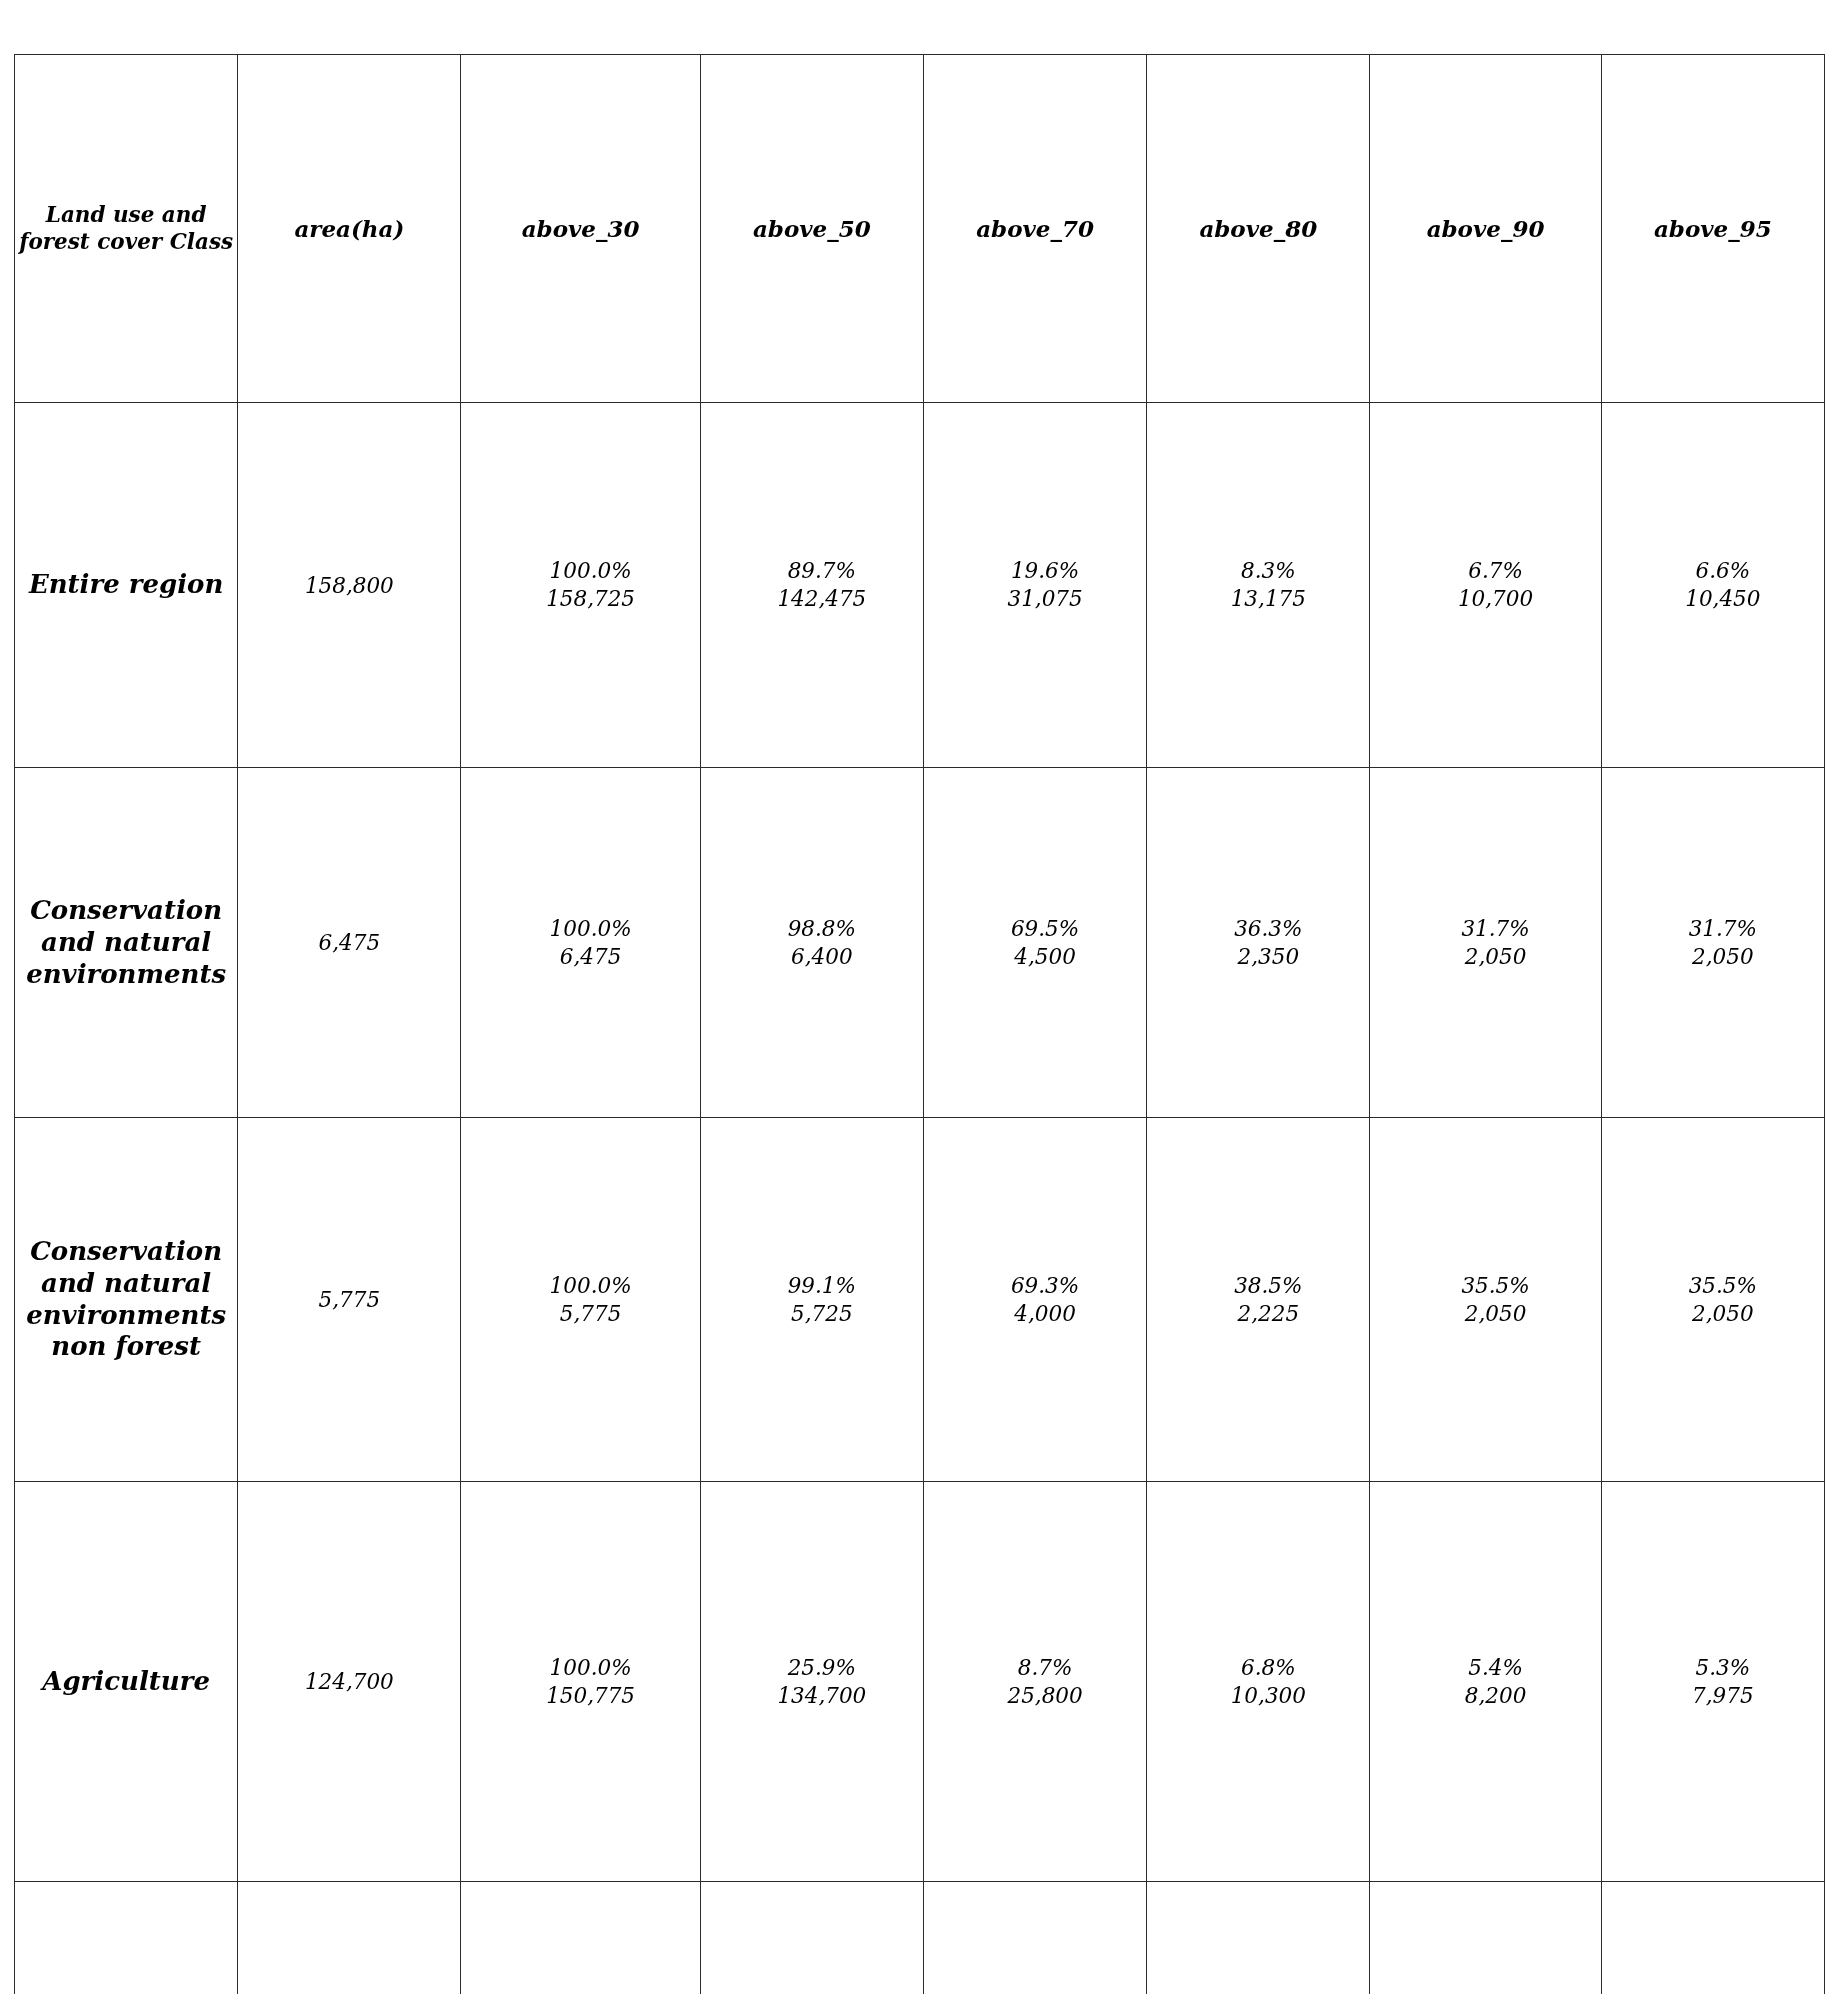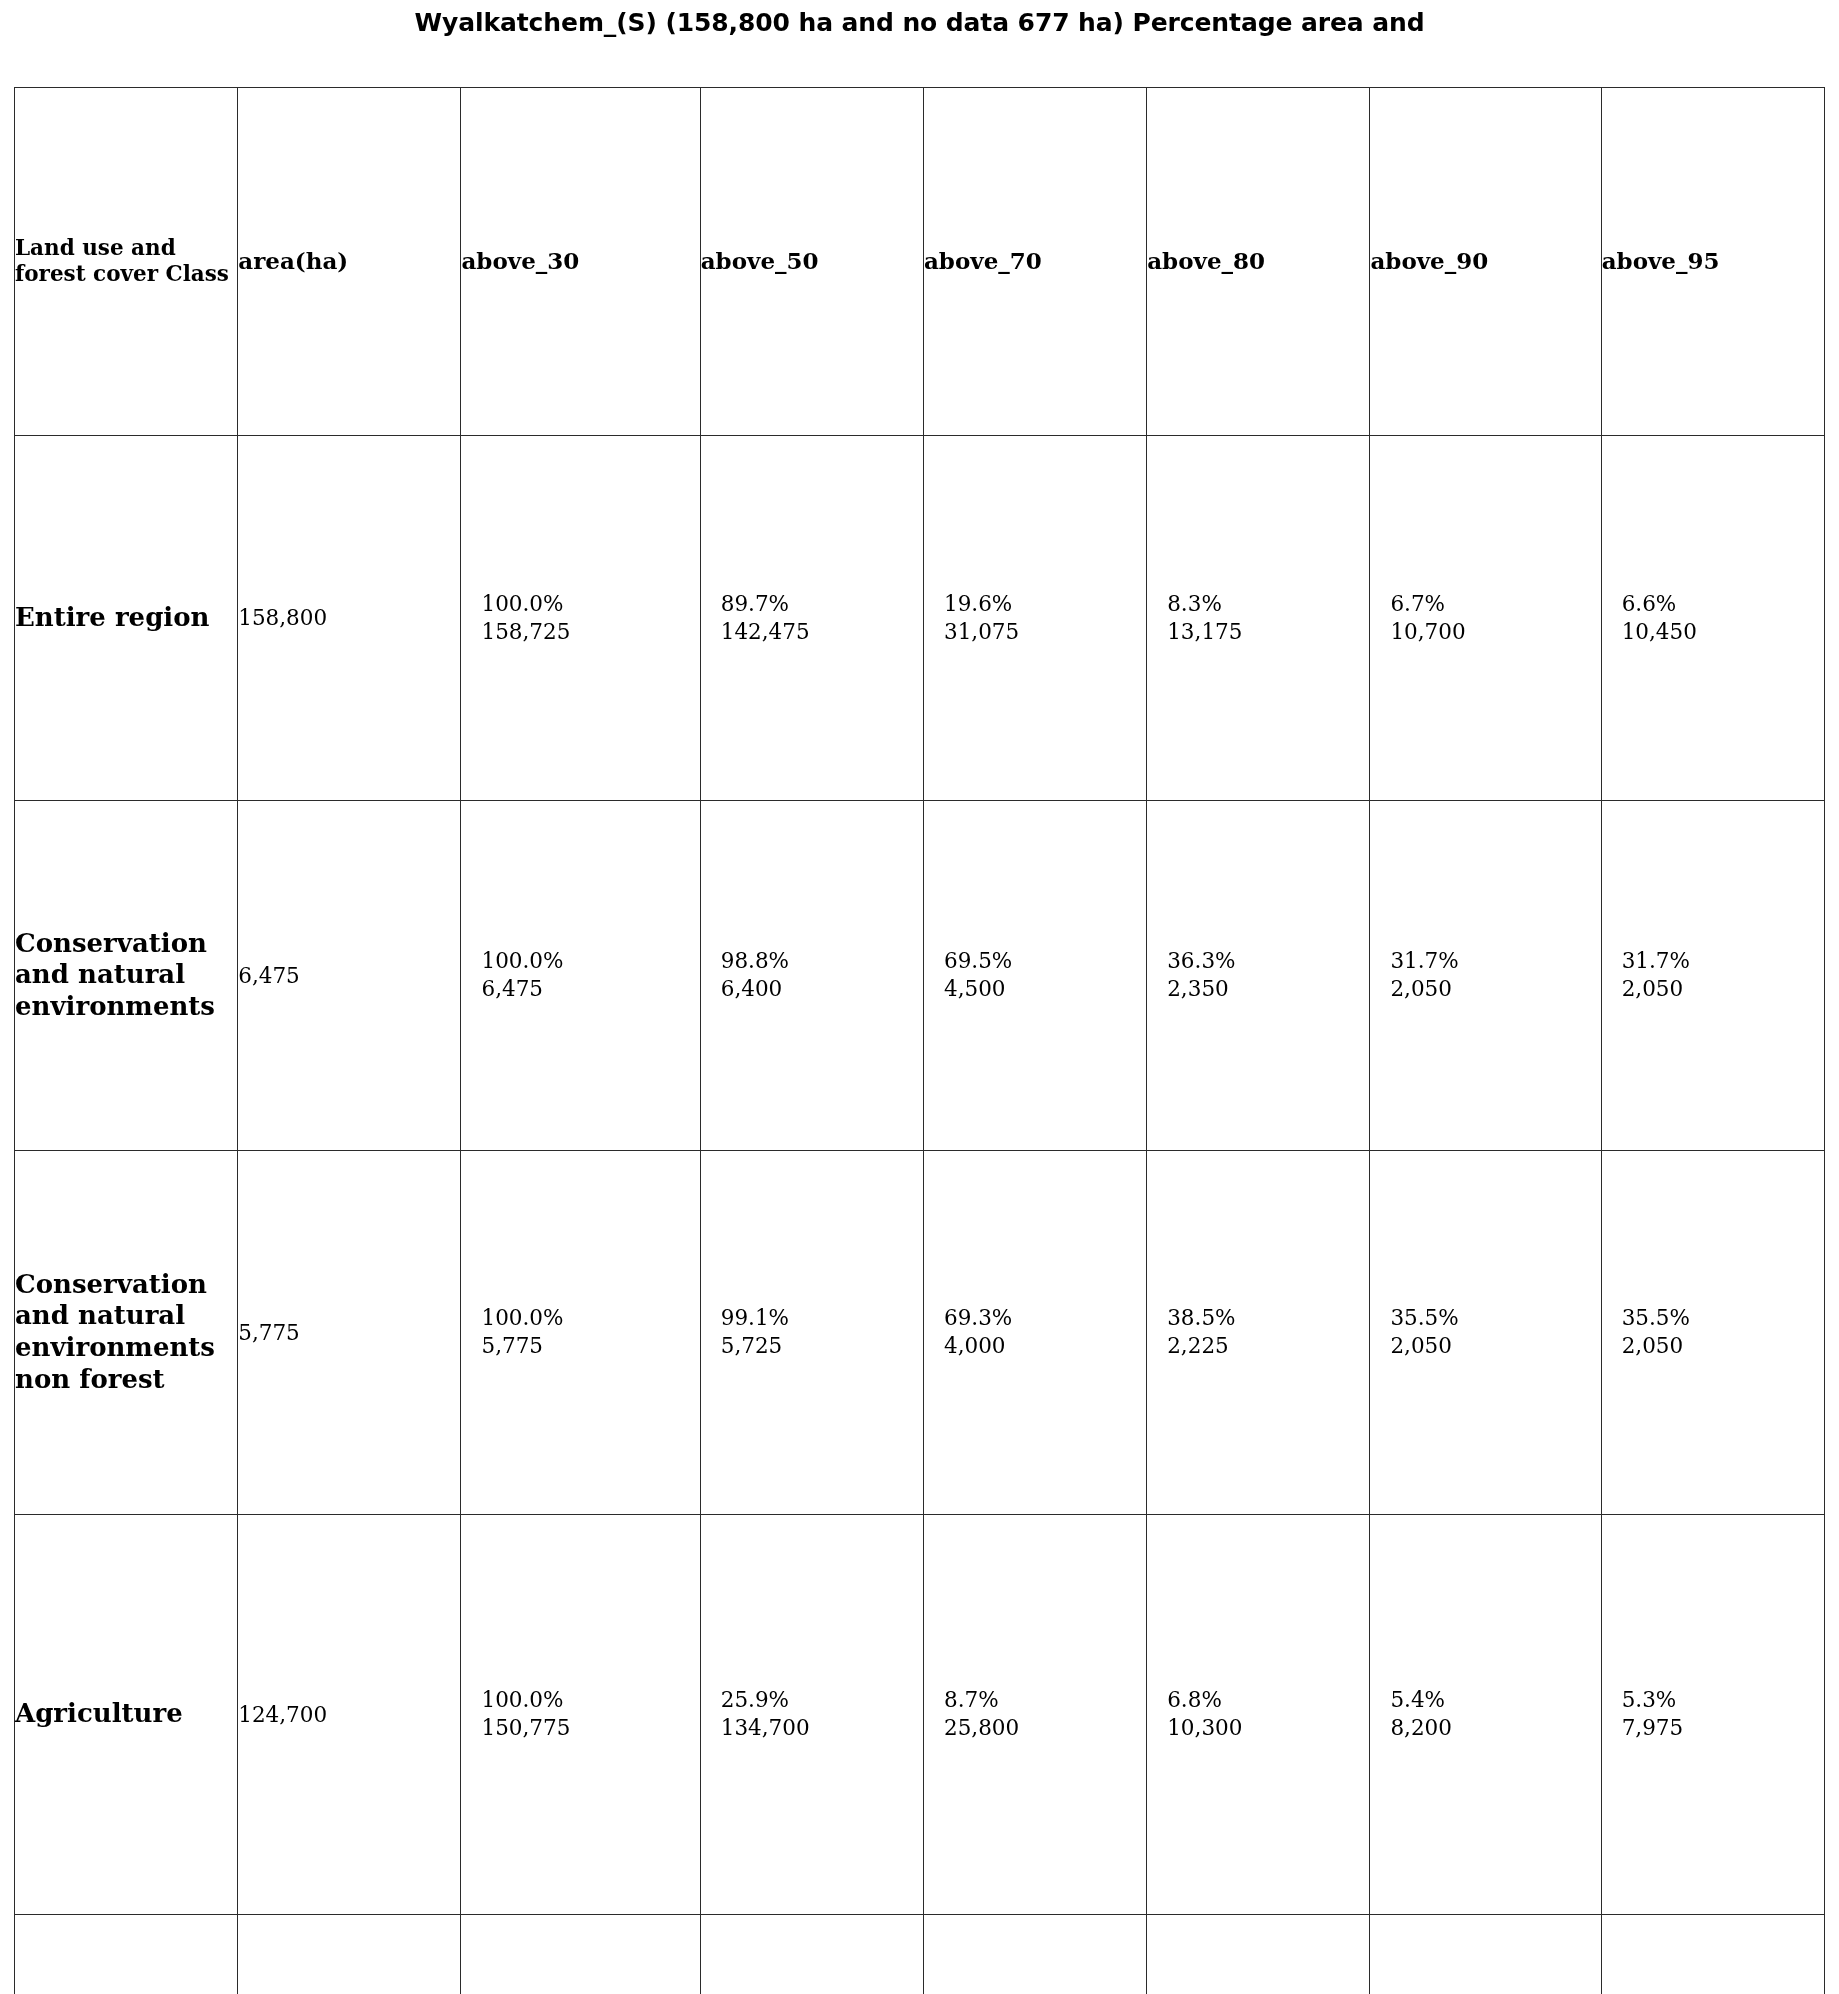--- a/index.html
+++ b/index.html
@@ -39,22 +39,23 @@
   }
   table.report {
     border-collapse: collapse;
     table-layout: fixed;
     width: 1811px;
     margin: 0 auto;
   }
   table.report td, table.report th {
     border: 0.8px solid #2b2b2b;
     vertical-align: middle;
-    text-align: left;
+    text-align: center;
     padding: 0;
+    font-style: italic;
   }
   th.hcell {
     height: 347px;
     font-family: "DejaVu Serif", serif;
     font-weight: bold;
     font-size: 23px;
     color: #000000;
     line-height: 1.22;
   }
   th.hcell.rowlabel {
@@ -99,21 +100,20 @@
   tr.r2 td { height: 363px; }
   tr.r3 td { height: 399px; }
   tr.r4 td { height: 343px; }
 </style>
 </head>
 <body>
 
 <div class="page">
 
   <div class="title-block">
-    <div class="title-line">Wyalkatchem_(S) (158,800 ha and no data 677 ha) Percentage area and</div>
   </div>
 
   <div class="table-wrap">
     <table class="report">
       <colgroup>
         <col class="c0">
           <col class="c1">
           <col class="c2">
           <col class="c3">
         <col class="c4">

